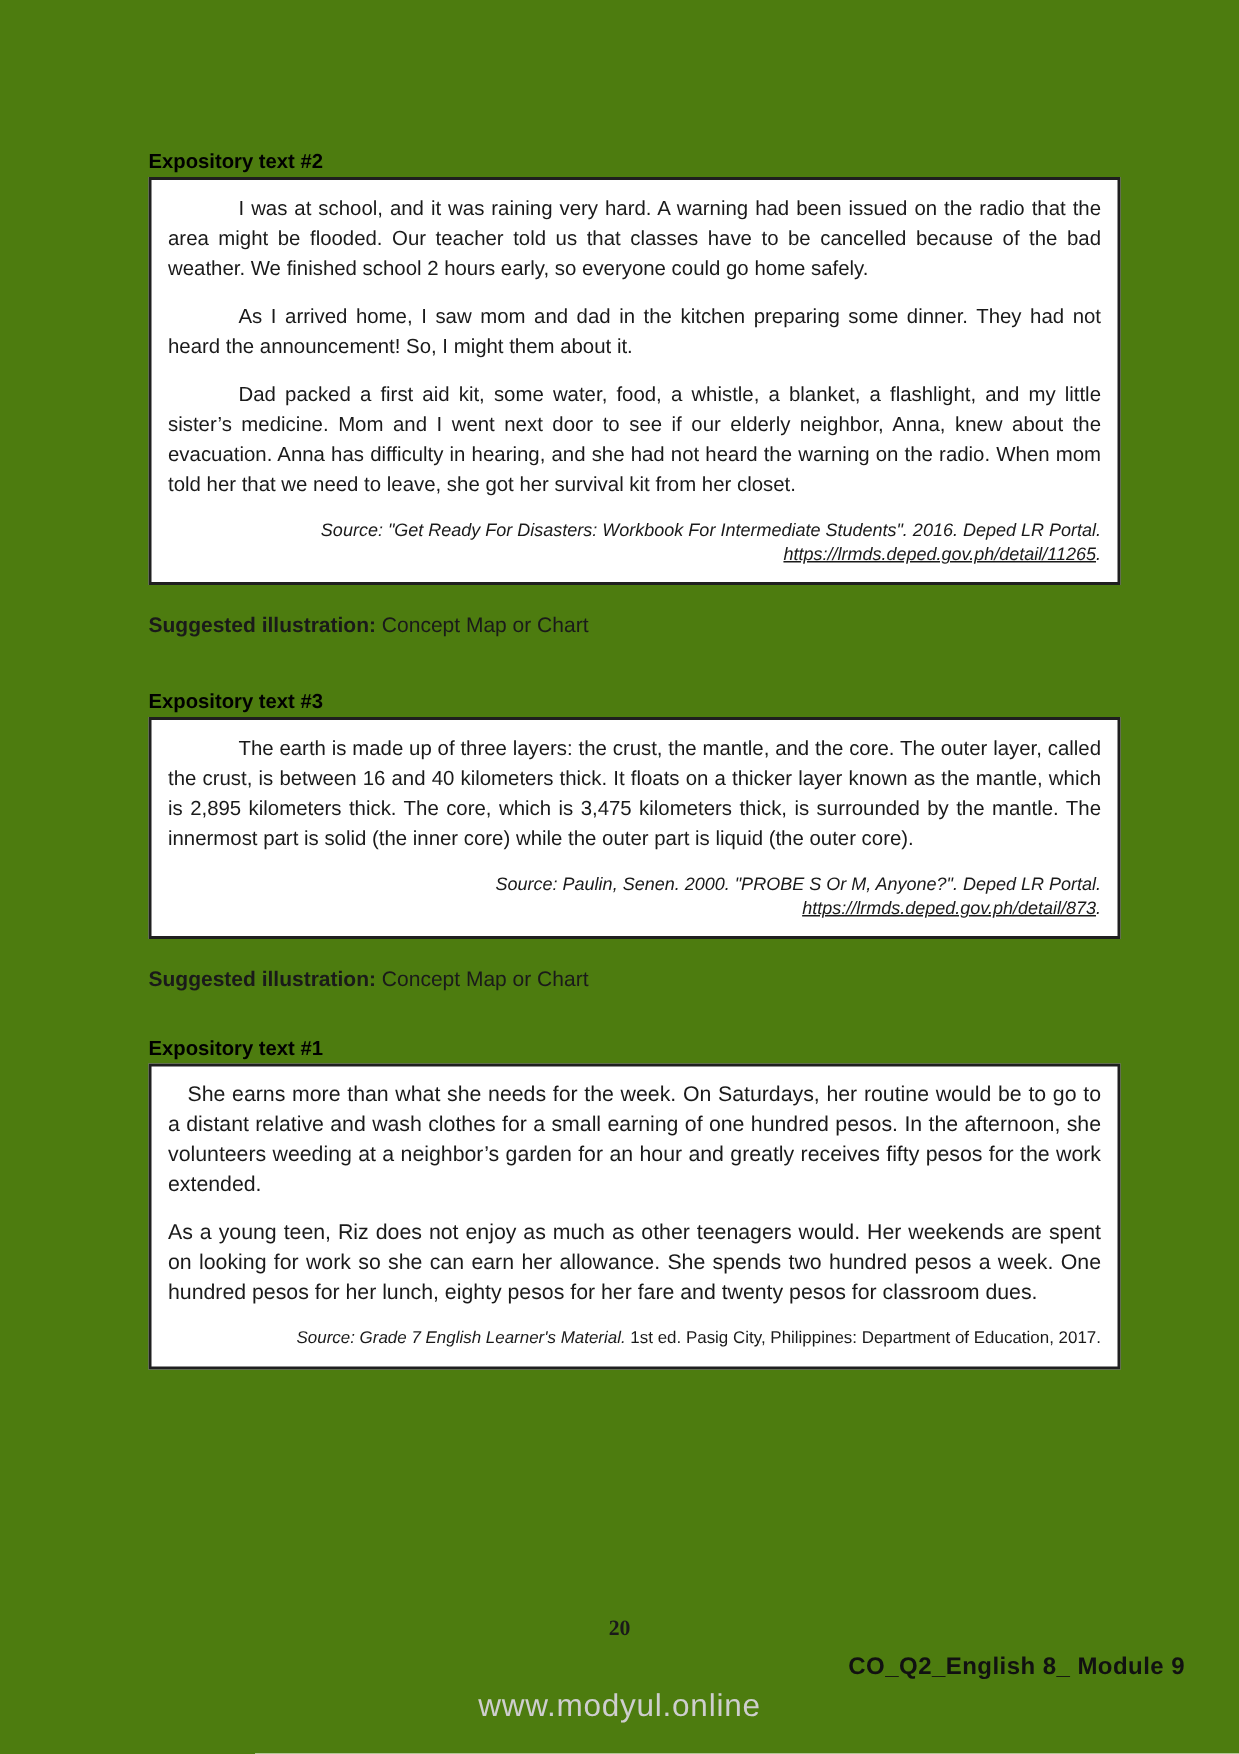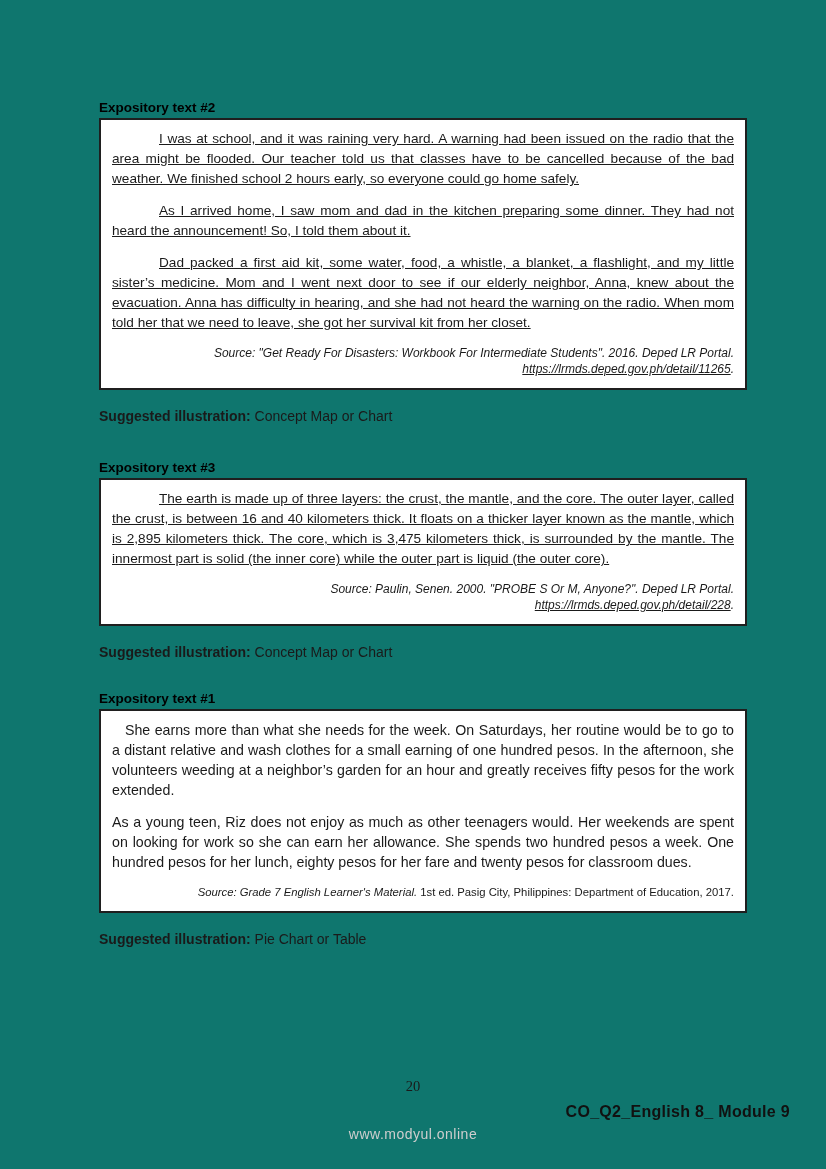--- a/index.html
+++ b/index.html
@@ -2,21 +2,21 @@
 <html><head>
 <meta charset="utf-8">
 <style>
   * { margin: 0; padding: 0; box-sizing: border-box; }
   html, body { background: #ffffff; }
   .page {
     position: relative;
     width: 826px;
     height: 1169px;
     margin: 0 auto;
-    background: #0f766e;
+    background: #4d7c0f;
     font-family: "Liberation Sans", sans-serif;
     color: #1a1a1a;
     overflow: hidden;
   }
   .content {
     position: absolute;
     left: 99px;
     top: 100px;
     width: 648px;
   }
@@ -31,21 +31,21 @@
     padding: 9px 11px 5px 11px;
     background: #ffffff;
   }
   .para {
     font-size: 13.6px;
     line-height: 20px;
     text-align: justify;
     color: #1a1a1a;
     margin-bottom: 12px;
   }
-  .indent-lg { text-indent: 47px; text-decoration: underline; }
+  .indent-lg { text-indent: 47px; }
   .indent-sm { text-indent: 13px; }
   .box-3 .para { font-size: 14.2px; }
   .source {
     font-size: 12px;
     font-style: italic;
     text-align: right;
     line-height: 16px;
     margin: 12px 0 6px 0;
     color: #1a1a1a;
   }
@@ -67,78 +67,77 @@
   .section-2 { margin-bottom: 31px; margin-top: 34px; }
   .page-number {
     position: absolute;
     top: 1078px;
     left: 0;
     width: 826px;
     text-align: center;
     font-family: "Liberation Serif", serif;
     font-size: 14.5px;
     color: #1a1a1a;
+    font-weight: bold;
   }
   .module-label {
     position: absolute;
     top: 1103px;
     right: 36px;
     font-size: 16px;
     font-weight: bold;
     letter-spacing: 0.3px;
     color: #111111;
   }
   .watermark {
     position: absolute;
     top: 1126px;
     left: 0;
     width: 826px;
     text-align: center;
-    font-size: 14px;
+    font-size: 21px;
     letter-spacing: 0.5px;
     color: #cecece;
   }
 </style>
 </head>
 <body>
 
 <div class="page">
   <div class="content">
 
     <div class="section">
       <div class="section-heading">Expository text #2</div>
       <div class="textbox">
         <p class="para indent-lg">I was at school, and it was raining very hard. A warning had been issued on the radio that the area might be flooded. Our teacher told us that classes have to be cancelled because of the bad weather. We finished school 2 hours early, so everyone could go home safely.</p>
-        <p class="para indent-lg">As I arrived home, I saw mom and dad in the kitchen preparing some dinner. They had not heard the announcement! So, I told them about it.</p>
+        <p class="para indent-lg">As I arrived home, I saw mom and dad in the kitchen preparing some dinner. They had not heard the announcement! So, I might them about it.</p>
         <p class="para indent-lg">Dad packed a first aid kit, some water, food, a whistle, a blanket, a flashlight, and my little sister’s medicine. Mom and I went next door to see if our elderly neighbor, Anna, knew about the evacuation. Anna has difficulty in hearing, and she had not heard the warning on the radio. When mom told her that we need to leave, she got her survival kit from her closet.</p>
         <p class="source"><span>Source: "Get Ready For Disasters: Workbook For Intermediate Students". 2016. Deped LR Portal.</span><br><a class="src-link">https://lrmds.deped.gov.ph/detail/11265</a><span>.</span></p>
       </div>
       <p class="suggested"><span class="label">Suggested illustration:</span>
         <span>Concept Map or Chart</span></p>
     </div>
 
     <div class="section section-2">
       <div class="section-heading">Expository text #3</div>
       <div class="textbox">
         <p class="para indent-lg">The earth is made up of three layers: the crust, the mantle, and the core. The outer layer, called the crust, is between 16 and 40 kilometers thick. It floats on a thicker layer known as the mantle, which is 2,895 kilometers thick. The core, which is 3,475 kilometers thick, is surrounded by the mantle. The innermost part is solid (the inner core) while the outer part is liquid (the outer core).</p>
-        <p class="source"><span>Source: Paulin, Senen. 2000. "PROBE S Or M, Anyone?". Deped LR Portal.</span><br><a class="src-link">https://lrmds.deped.gov.ph/detail/228</a><span>.</span></p>
+        <p class="source"><span>Source: Paulin, Senen. 2000. "PROBE S Or M, Anyone?". Deped LR Portal.</span><br><a class="src-link">https://lrmds.deped.gov.ph/detail/873</a><span>.</span></p>
       </div>
       <p class="suggested"><span class="label">Suggested illustration:</span>
         <span>Concept Map or Chart</span></p>
     </div>
 
     <div class="section">
       <div class="section-heading">Expository text #1</div>
       <div class="textbox box-3">
         <p class="para indent-sm">She earns more than what she needs for the week. On Saturdays, her routine would be to go to a distant relative and wash clothes for a small earning of one hundred pesos. In the afternoon, she volunteers weeding at a neighbor’s garden for an hour and greatly receives fifty pesos for the work extended.</p>
         <p class="para">As a young teen, Riz does not enjoy as much as other teenagers would. Her weekends are spent on looking for work so she can earn her allowance. She spends two hundred pesos a week. One hundred pesos for her lunch, eighty pesos for her fare and twenty pesos for classroom dues.</p>
         <p class="source"><span>Source: Grade 7 English Learner's Material.</span><span class="src-regular"> 1st ed. Pasig City, Philippines: Department of Education, 2017.</span></p>
       </div>
-      <p class="suggested"><span class="label">Suggested illustration:</span>
-        <span>Pie Chart or Table</span></p>
     </div>
 
   </div>
 
   <div class="page-number">20</div>
   <div class="module-label">CO_Q2_English 8_ Module 9</div>
   <div class="watermark">www.modyul.online</div>
 </div>
 
 </body></html>

